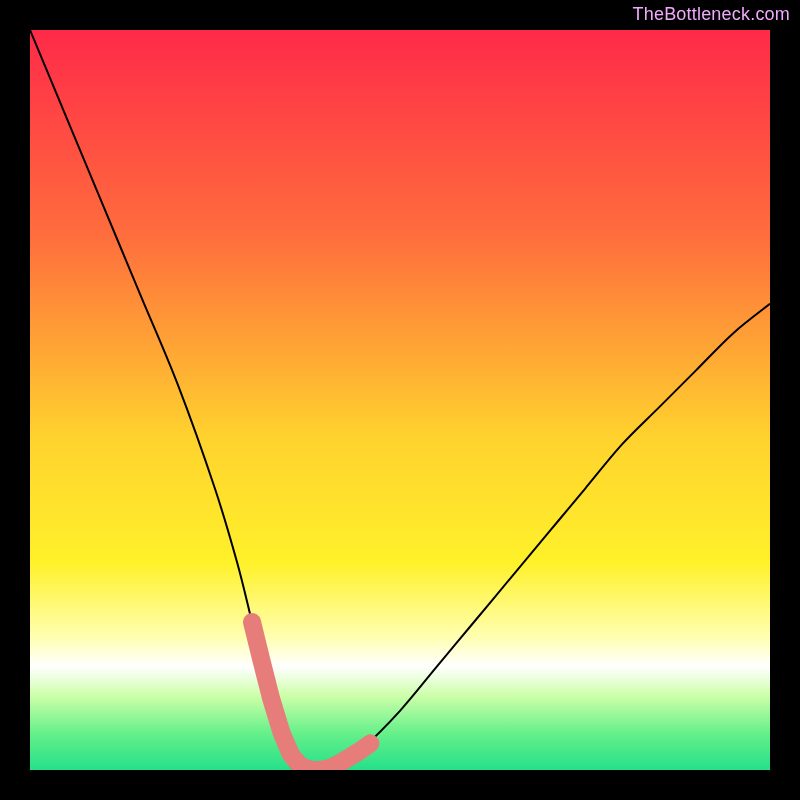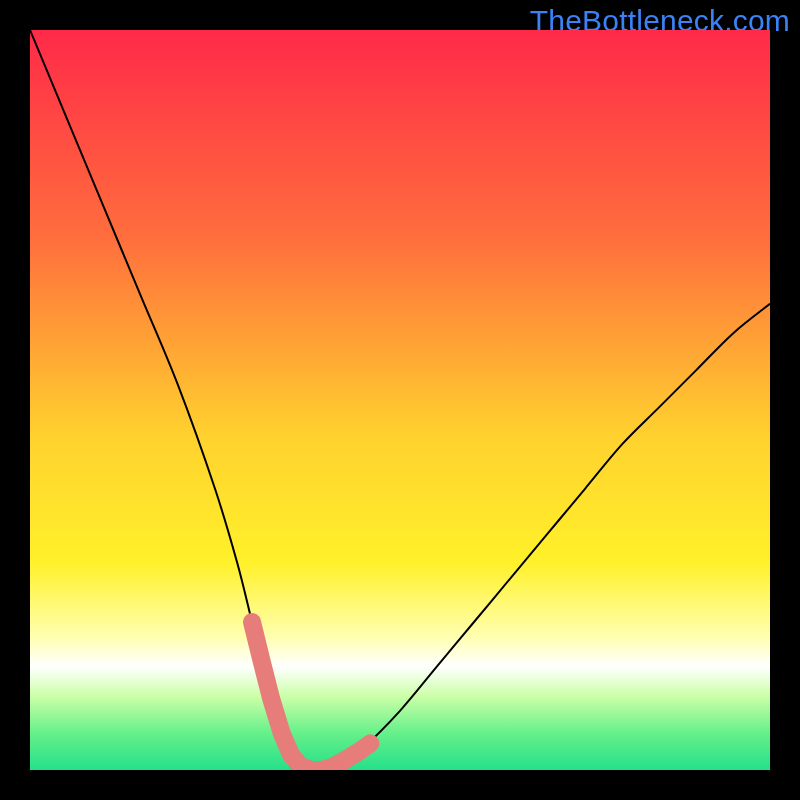--- a/index.html
+++ b/index.html
@@ -28,22 +28,22 @@
     position: absolute;
     inset: 0;
     width: 100%;
     height: 100%;
     overflow: visible;
   }
   .watermark {
     position: absolute;
     top: 4px;
     right: 10px;
-    color: #3b82f6;
-    font-size: 30px;
+    color: #f0abfc;
+    font-size: 18px;
     letter-spacing: 0.2px;
     user-select: none;
   }
 </style>
 </head>
 <body>
 
 <div class="frame">
 
   <div class="watermark">TheBottleneck.com</div>

